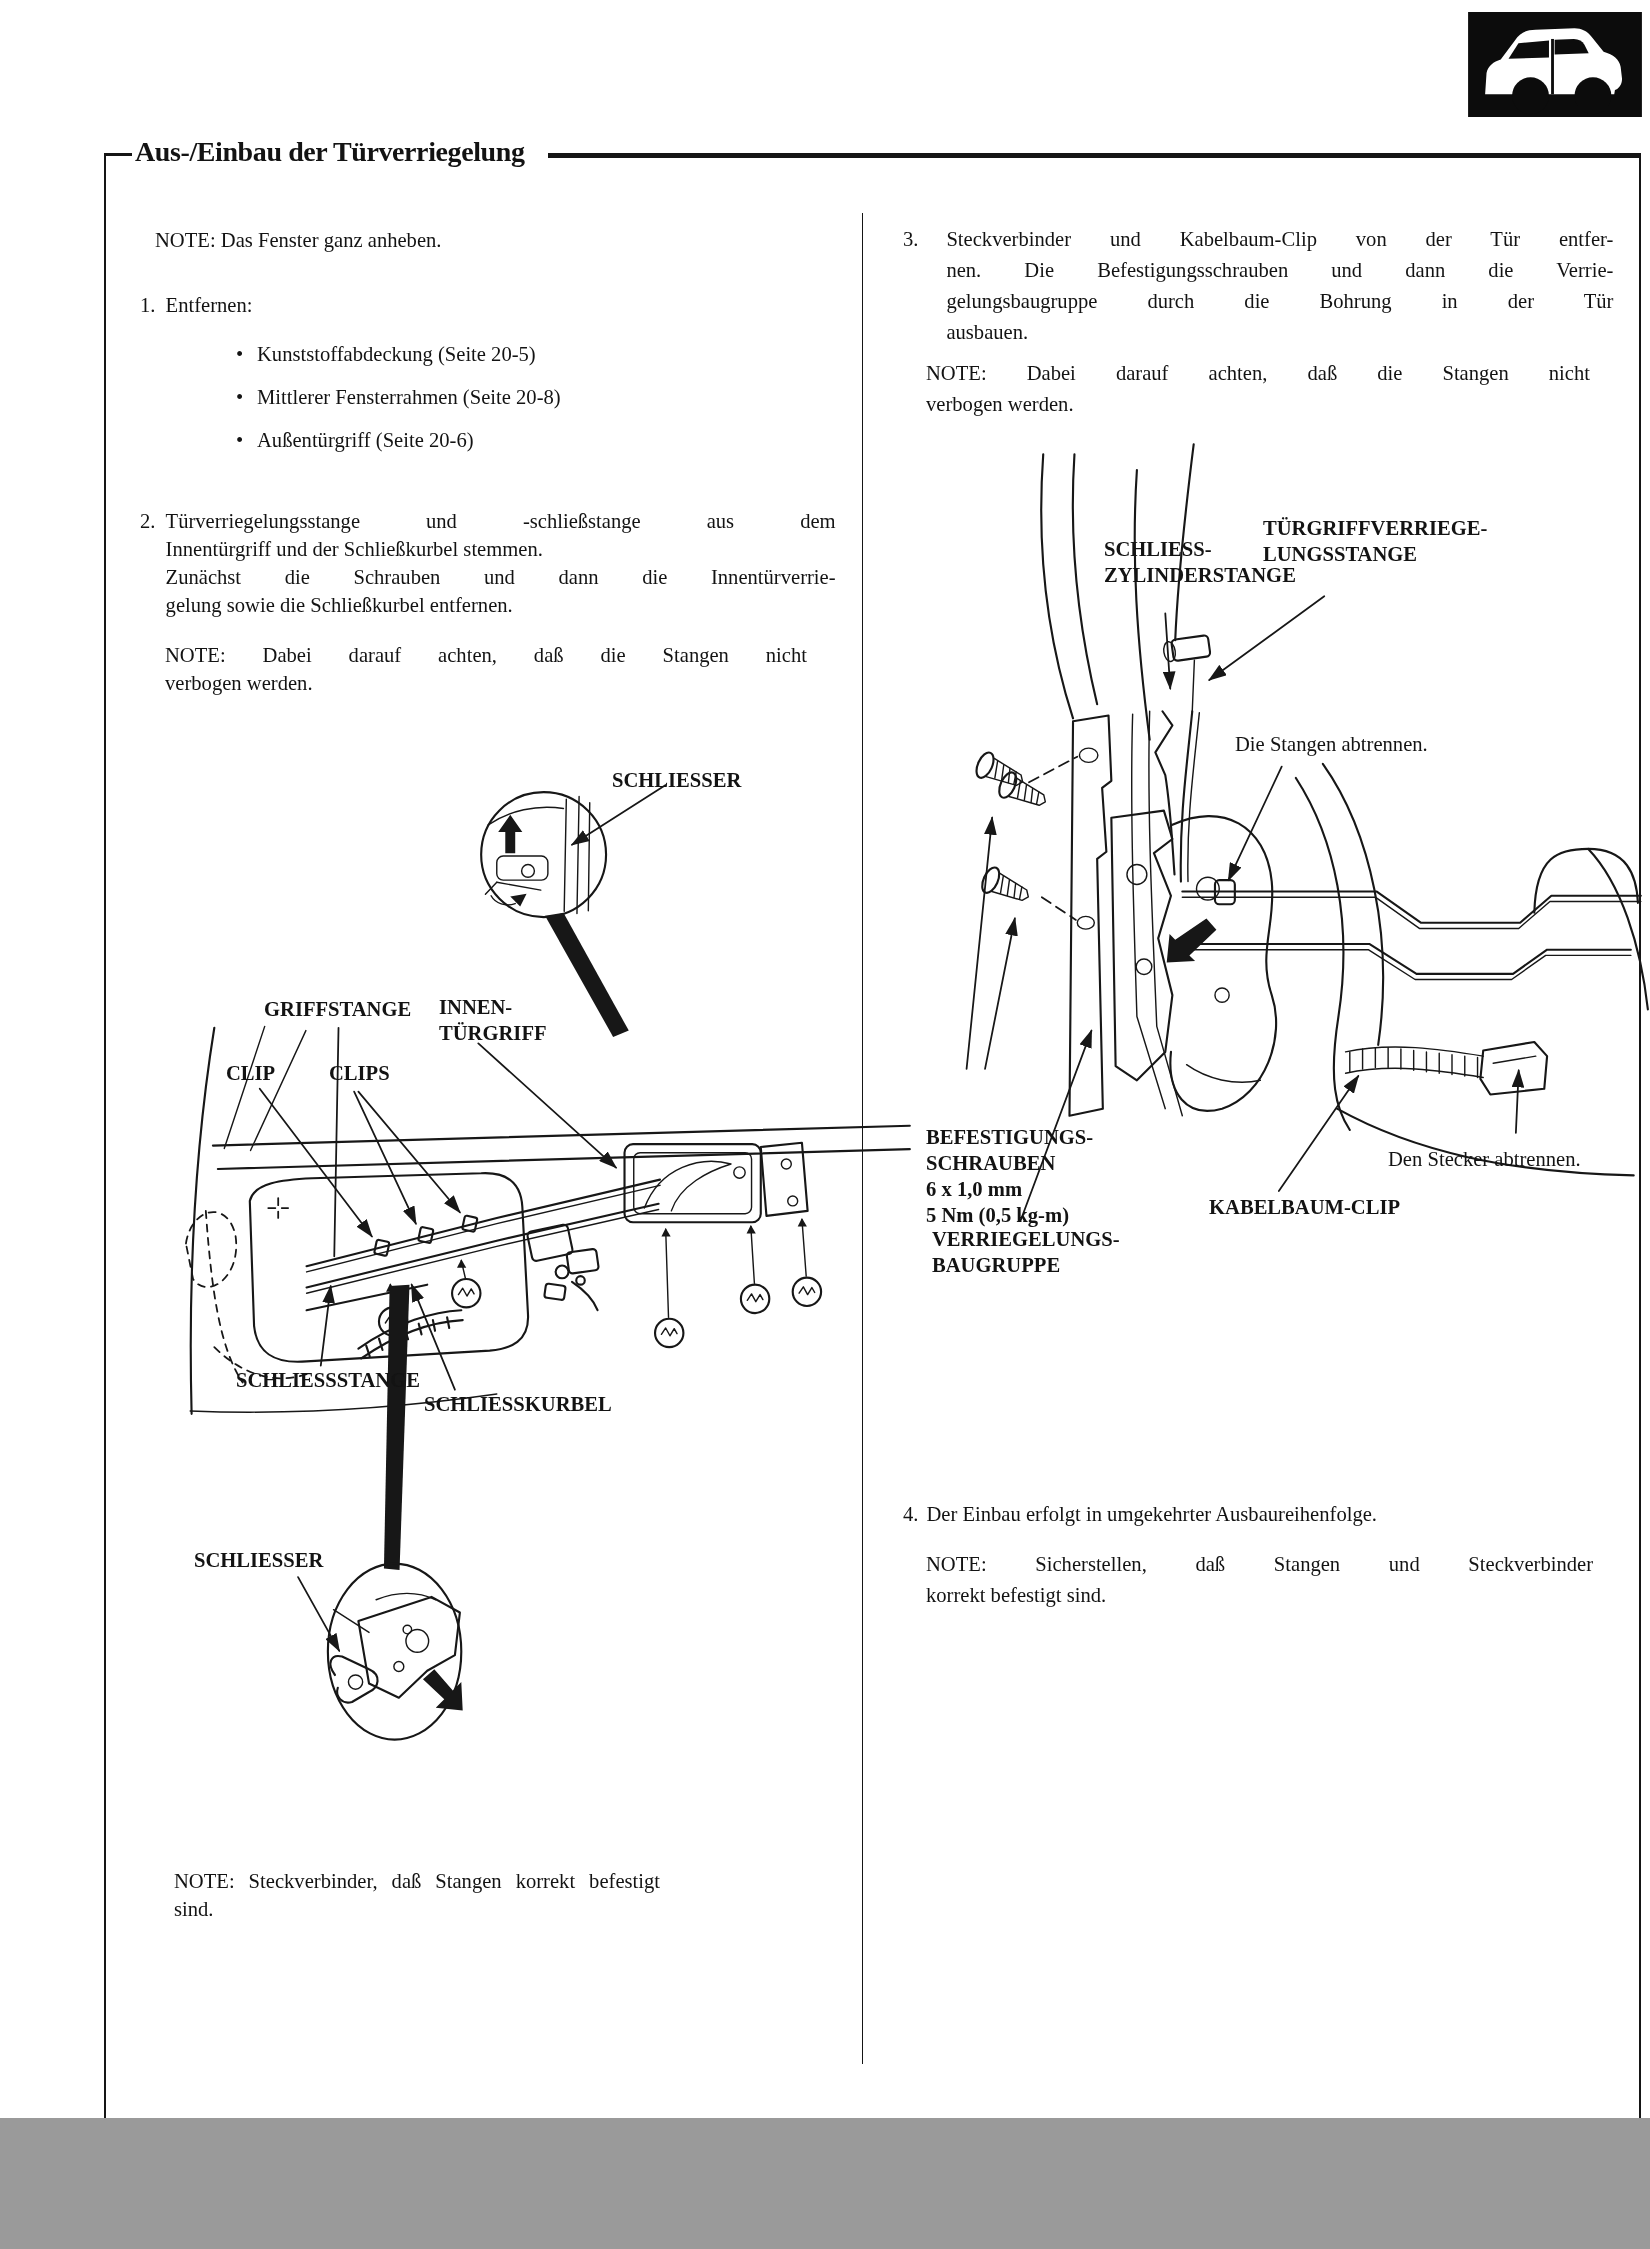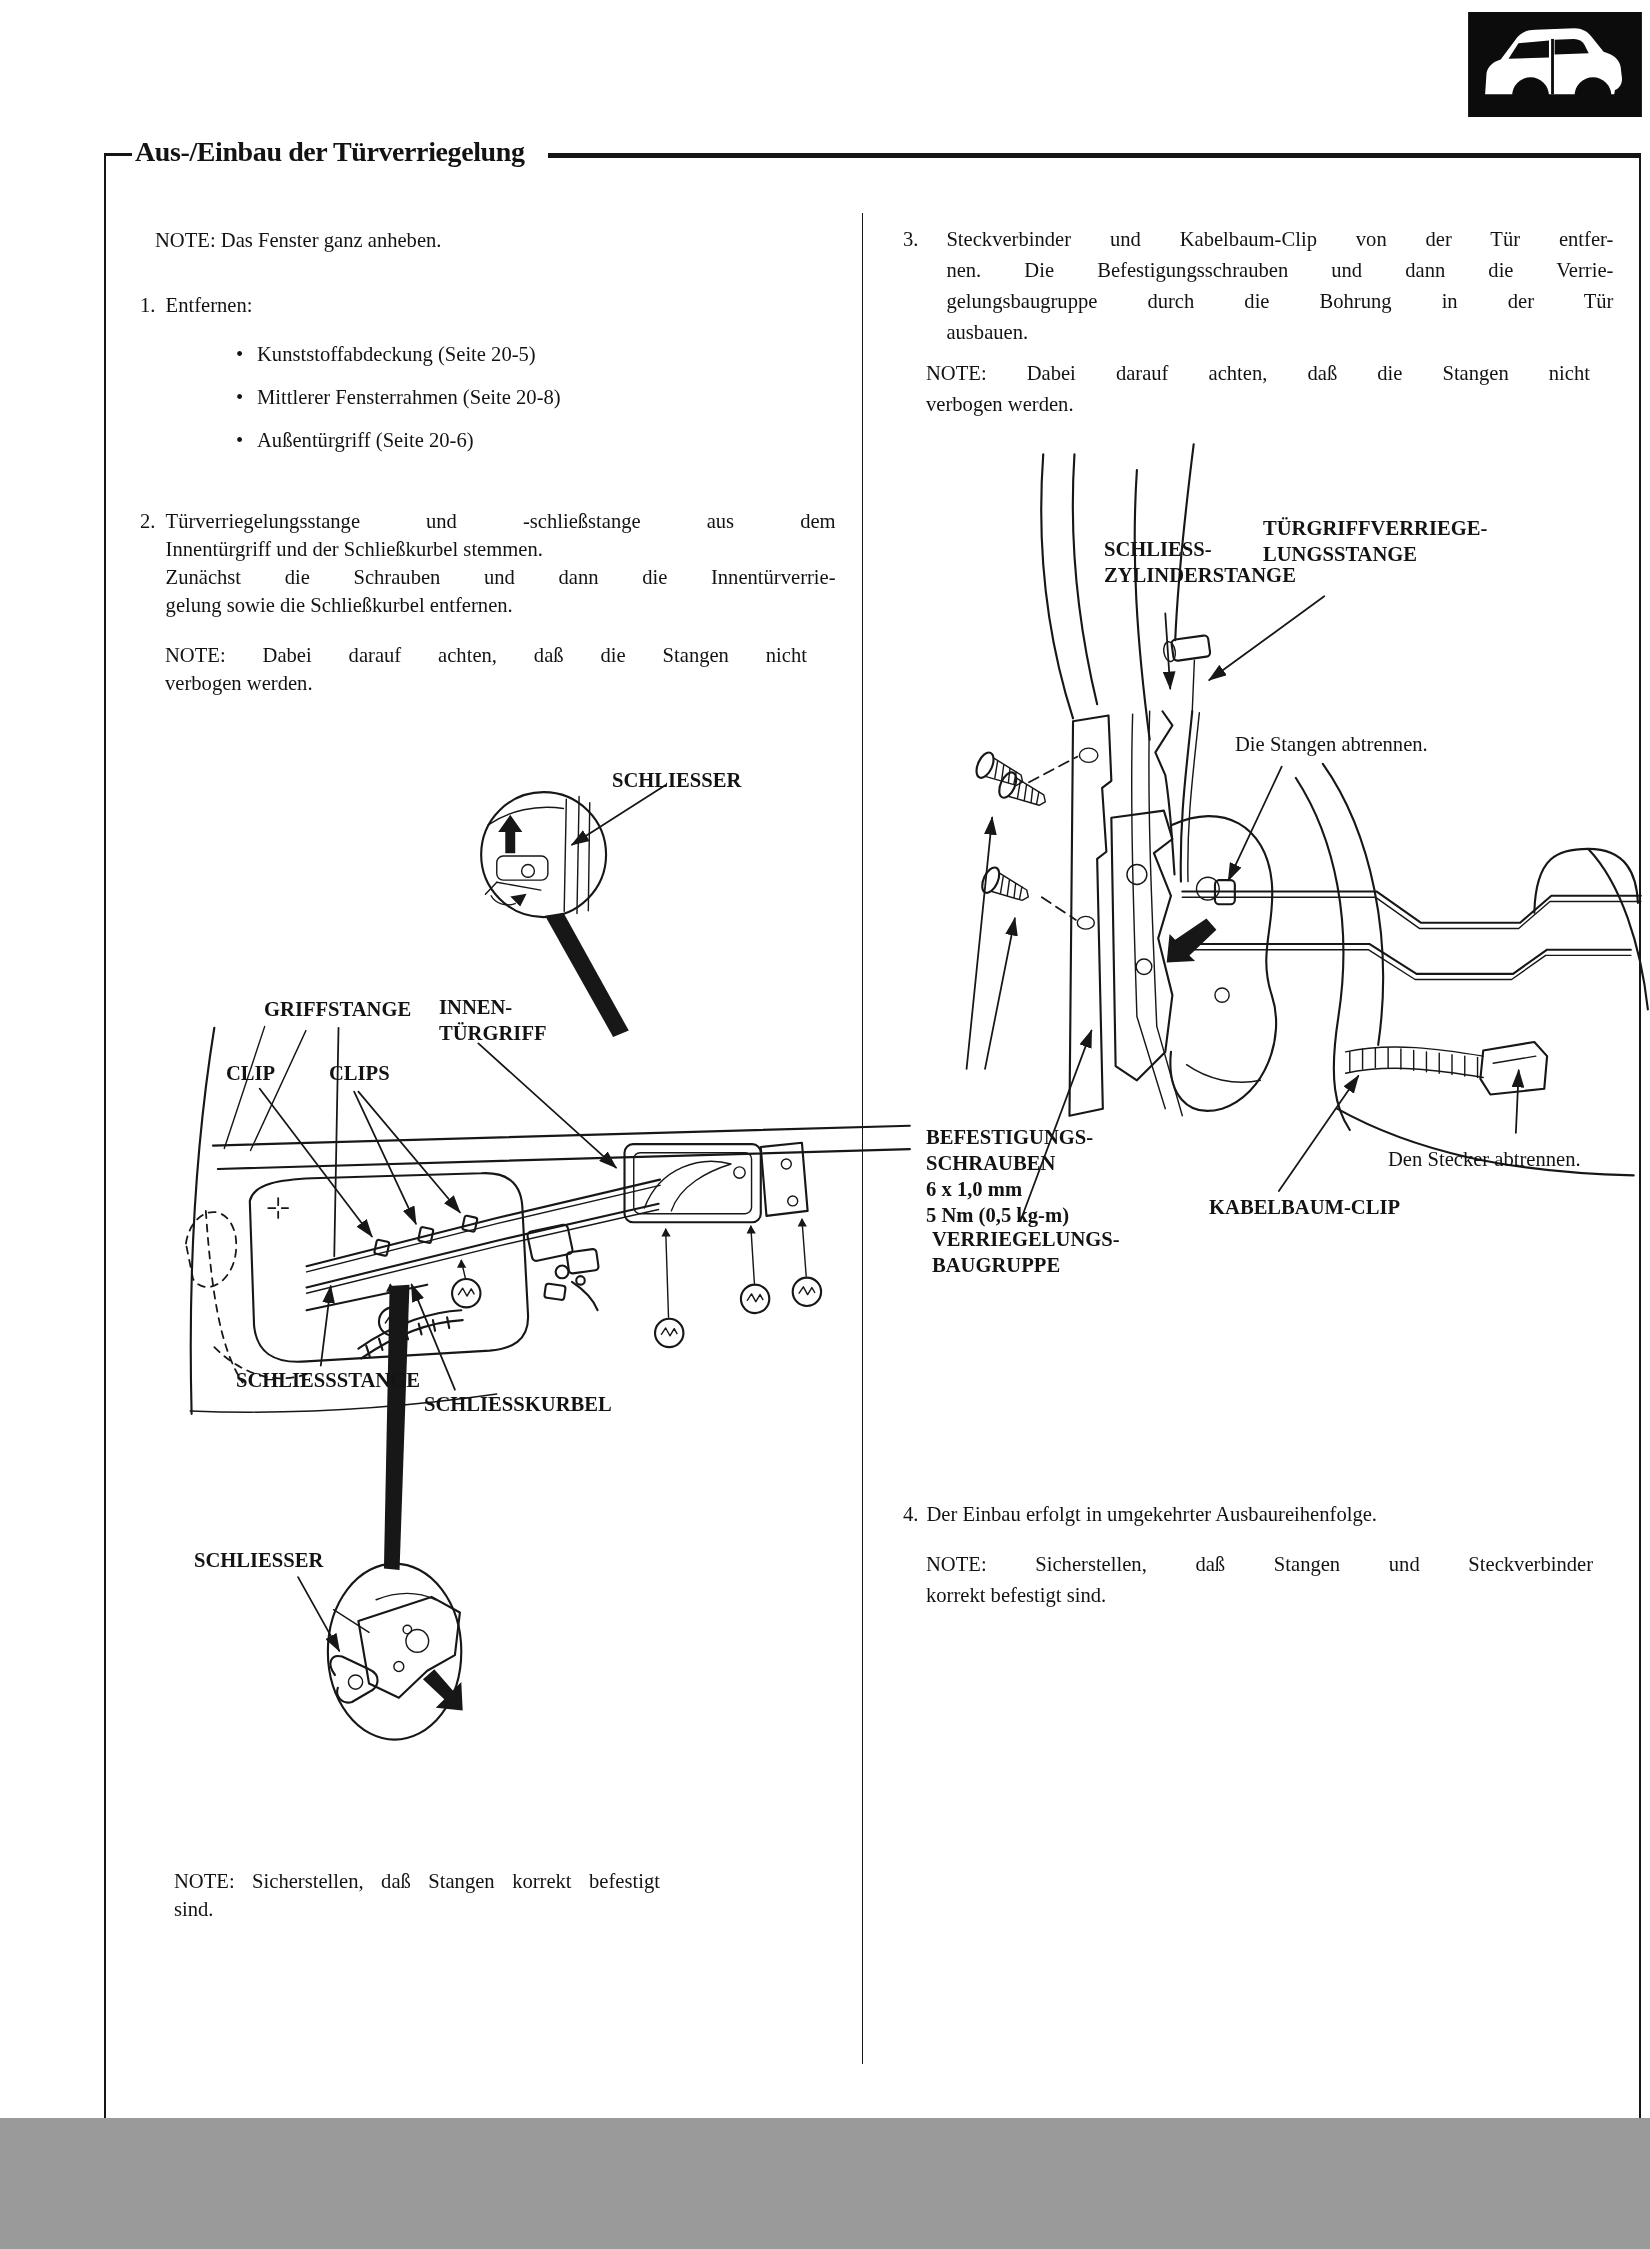--- a/index.html
+++ b/index.html
@@ -288,21 +288,21 @@
       <div>gelung sowie die Schließkurbel entfernen.</div>
     </div>
   </div>
 
   <div class="abs body-l" style="left:165px;top:641px;width:642px;">
     <div class="jline">NOTE: Dabei darauf achten, daß die Stangen nicht</div>
     <div>verbogen werden.</div>
   </div>
 
   <div class="abs body-l" style="left:174px;top:1867px;width:486px;">
-    <div class="jline">NOTE: Sicherstellen, daß Stangen korrekt befestigt</div>
+    <div class="jline">NOTE: Steckverbinder, daß Stangen korrekt befestigt</div>
     <div>sind.</div>
   </div>
 
   <div class="abs body-r step" style="left:903px;top:224px;">
     <span class="num-r">3.</span>
     <div style="width:667px;margin-left:20px;">
       <div class="jline">Steckverbinder und Kabelbaum-Clip von der Tür entfer-</div>
       <div class="jline">nen. Die Befestigungsschrauben und dann die Verrie-</div>
       <div class="jline">gelungsbaugruppe durch die Bohrung in der Tür</div>
       <div>ausbauen.</div>

